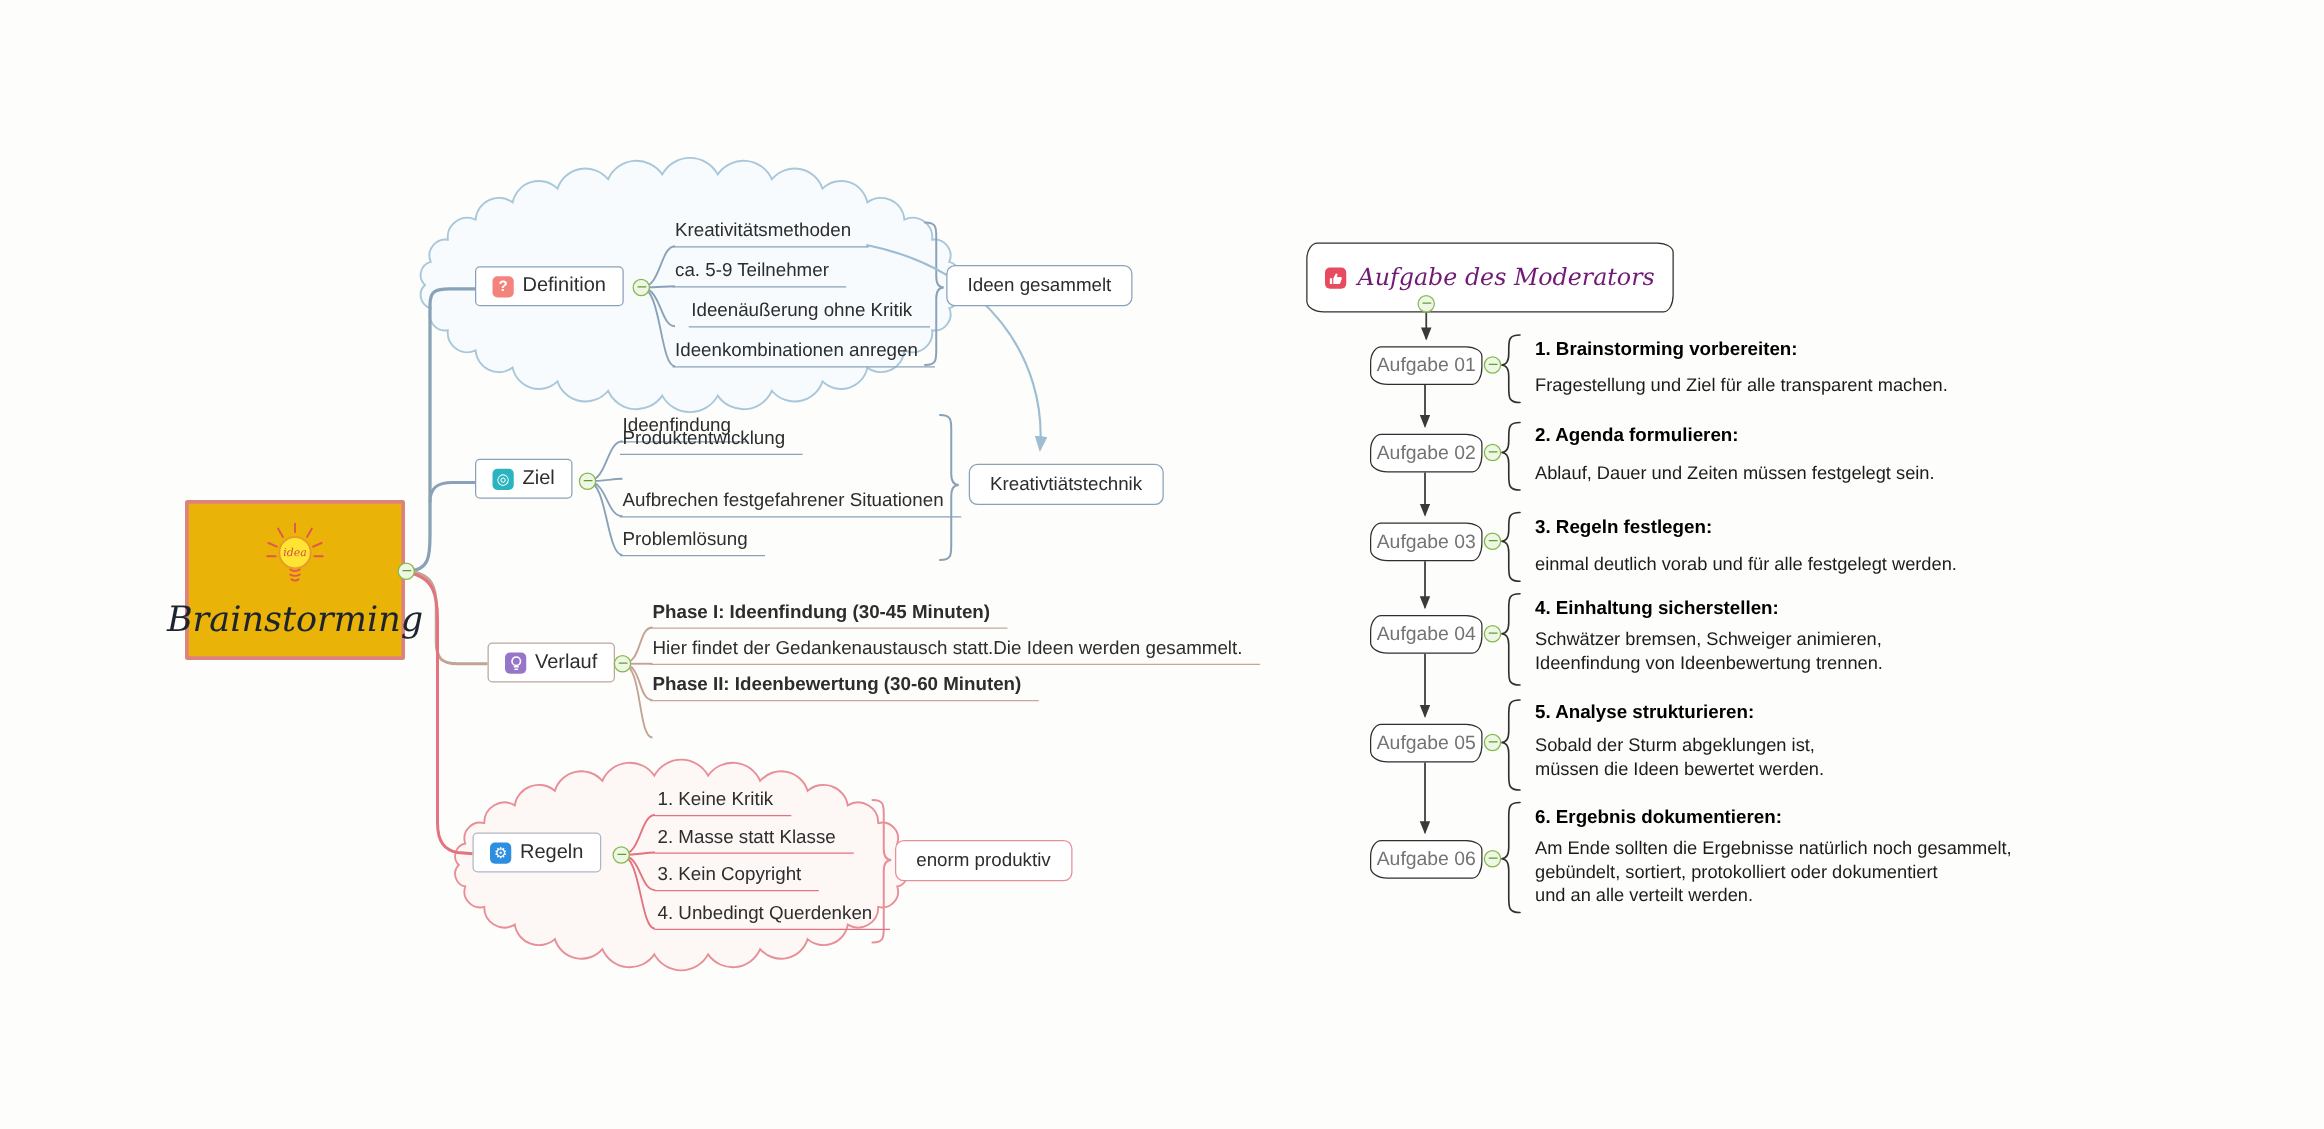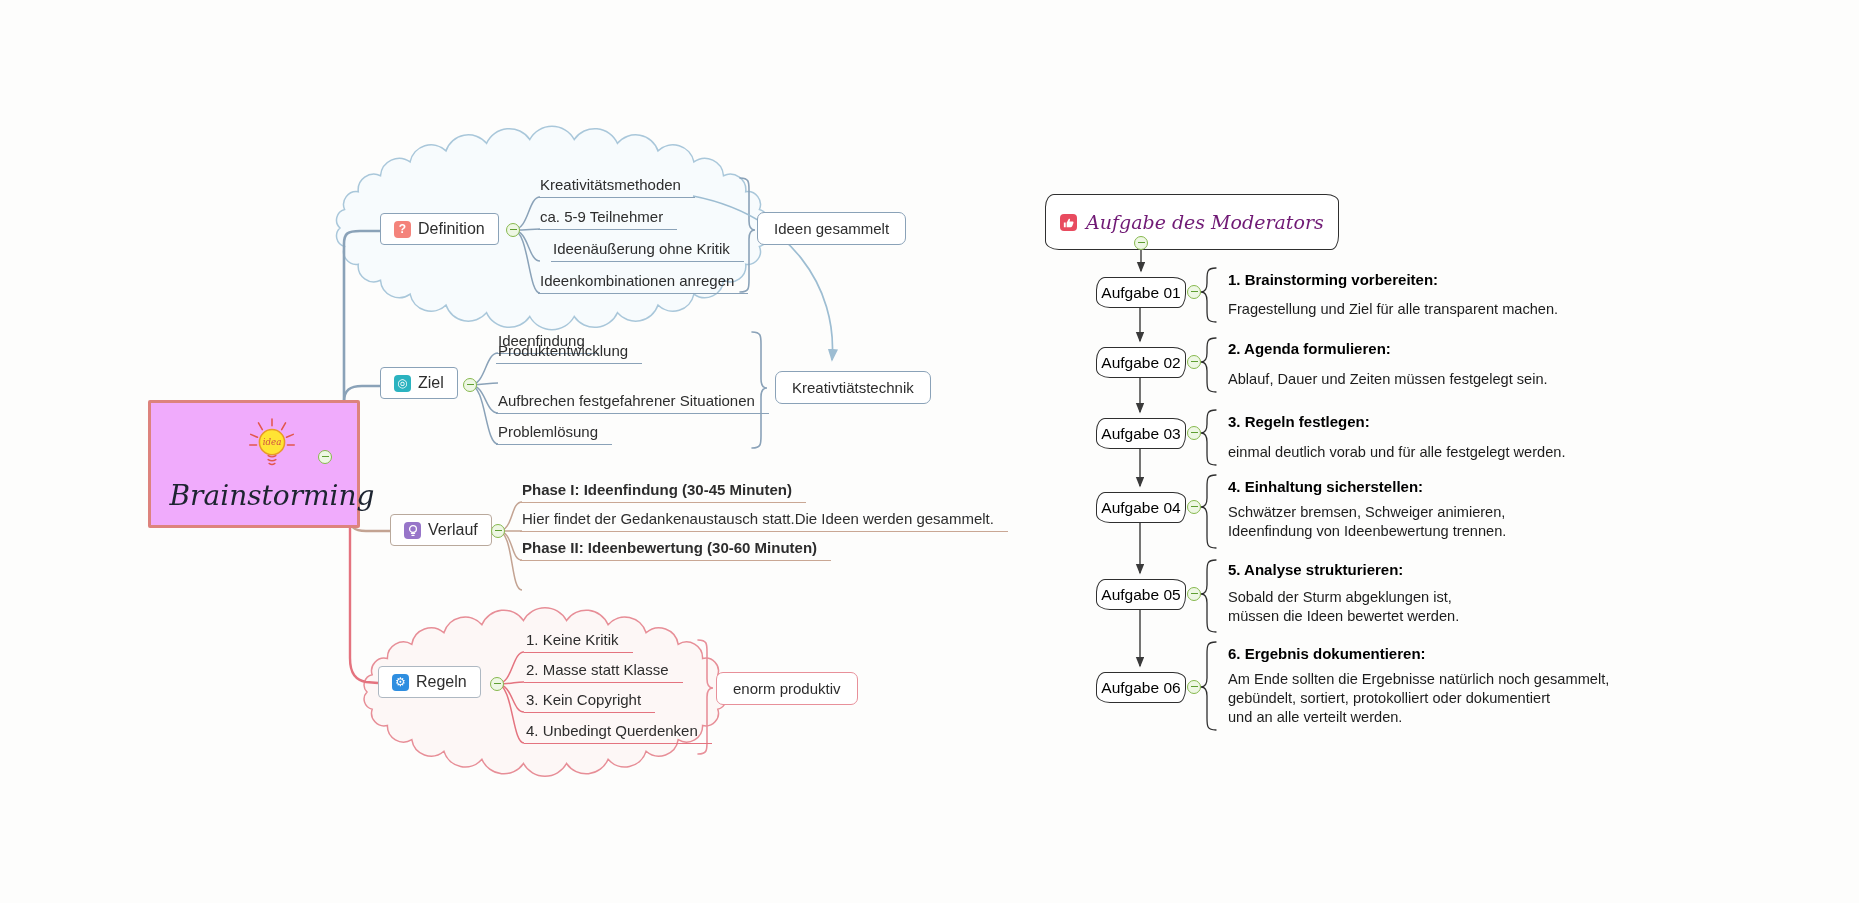--- a/index.html
+++ b/index.html
@@ -7,42 +7,42 @@
           font-family:"Liberation Sans",sans-serif;color:#2d2d2d;}
   svg.layer{position:absolute;left:0;top:0;pointer-events:none;}
   
   .topic{position:absolute;display:flex;align-items:center;gap:7px;background:#fff;
          border:1.6px solid #8aa2b8;border-radius:4px;padding:6px 13px;font-size:16px;}
   .topic.verlauf{border-color:#b9a99c;}
   .topic.regeln{border-color:#aeb8c2;}
   .box-sum{position:absolute;background:#fff;border:1.6px solid #8aa2b8;border-radius:7px;
            padding:7px 16px;font-size:15px;}
   .box-sum.red{border-color:#e8909a;}
-  .central{position:absolute;left:148px;top:400px;width:170px;height:122px;background:#f0abfc;
+  .central{position:absolute;left:148px;top:400px;width:170px;height:122px;background:#eab308;
            border:3px solid #dd837d;border-radius:2px;display:flex;flex-direction:column;
-           align-items:center;justify-content:center;gap:4px;padding-left:36px;}
+           align-items:center;justify-content:center;gap:4px;}
   .central .lbl{font-family:"DejaVu Serif",serif;font-style:italic;font-size:28px;color:#1d2430;}
   
   .st{position:absolute;font-size:15px;padding:0 14px 4px 2px;border-bottom:1.8px solid #8aa2b8;white-space:nowrap;}
   .st.v{border-bottom-color:#c9a794;}
   .st.r{border-bottom-color:#e4737f;}
   .st.bold{font-weight:700;}
   
   .isq{width:17px;height:17px;border-radius:4px;display:flex;align-items:center;justify-content:center;
        color:#fff;font-size:12px;font-weight:700;flex:0 0 auto;}
   
   .minus{position:absolute;width:14px;height:14px;border-radius:50%;background:#eef7e4;
          border:1.4px solid #86b84d;box-sizing:border-box;}
   .minus::after{content:"";position:absolute;left:2.5px;right:2.5px;top:4.8px;height:1.6px;background:#5f9e32;}
   
   .sketch{position:absolute;background:#fff;border:1.7px solid #2f2f2f;
           border-radius:9px 13px 8px 14px / 13px 8px 14px 9px;}
   .root-box{display:flex;align-items:center;gap:9px;padding:16px 14px;
             font-family:"DejaVu Serif",serif;font-style:italic;font-size:19px;color:#701a75;}
-  .task-box{width:88px;height:29px;text-align:center;line-height:29px;font-size:15.5px;color:#000000;}
+  .task-box{width:88px;height:29px;text-align:center;line-height:29px;font-size:15.5px;color:#737373;}
   .t-title{position:absolute;font-size:15px;font-weight:700;color:#000000;white-space:nowrap;}
   .t-body{position:absolute;font-size:14.6px;color:#1c1c1c;white-space:pre-line;line-height:19px;}
 </style>
 </head>
 <body>
 
 <div id="canvas">
 
   <svg class="layer" width="1859" height="903" viewBox="0 0 1859 903">
     <defs>

